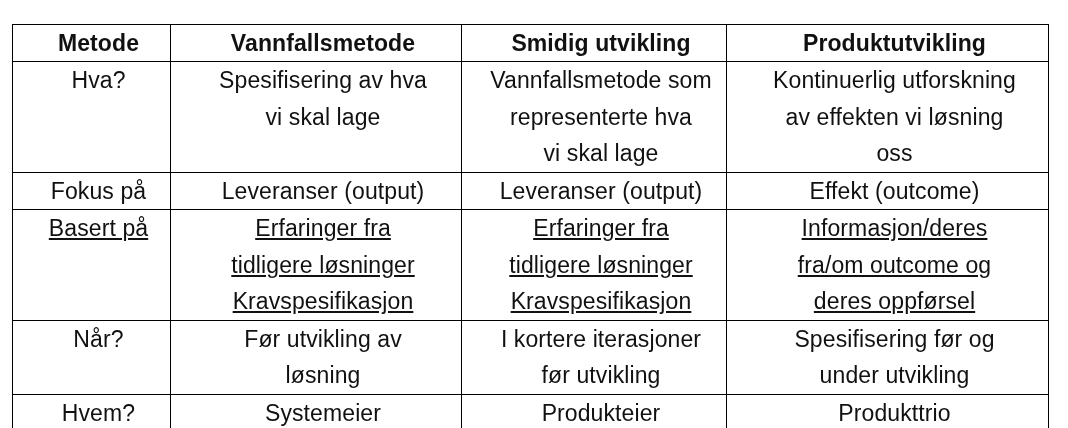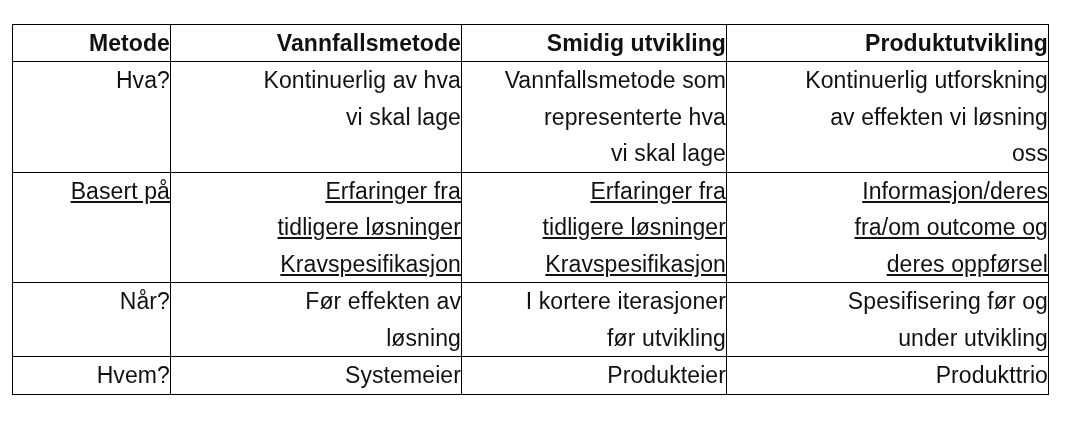--- a/index.html
+++ b/index.html
@@ -19,21 +19,21 @@
     position: absolute;
     left: 12px;
     top: 24px;
     border-collapse: collapse;
     table-layout: fixed;
     width: 1036px;
   }
   .doc-table td, .doc-table th {
     border: 1.5px solid #000000;
     vertical-align: top;
-    text-align: right;
+    text-align: center;
     padding: 0 0 0 14px;
     font-size: 23px;
     line-height: 36.5px;
     font-weight: normal;
     letter-spacing: 0.1px;
     white-space: nowrap;
   }
   .doc-table th {
     font-weight: bold;
     line-height: 36px;
@@ -64,35 +64,47 @@
       <tr class="row-head">
     <th>Metode</th>
     <th>Vannfallsmetode</th>
     <th>Smidig utvikling</th>
     <th>Produktutvikling</th>
   </tr>
 
   <tr class="row-hva">
     <td>Hva?</td>
     <td>
-      <span class="line">Kontinuerlig av hva</span>
+      <span class="line">Spesifisering av hva</span>
       <span class="line">vi skal lage</span>
     </td>
     <td>
       <span class="line">Vannfallsmetode som</span>
       <span class="line">representerte hva</span>
       <span class="line">vi skal lage</span>
     </td>
     <td>
       <span class="line">Kontinuerlig utforskning</span>
       <span class="line">av effekten vi løsning</span>
       <span class="line">oss</span>
     </td>
   </tr>
 
+  <tr class="row-fokus">
+    <td>Fokus på</td>
+    <td>
+      <span class="line">Leveranser (output)</span>
+    </td>
+    <td>
+      <span class="line">Leveranser (output)</span>
+    </td>
+    <td>
+      <span class="line">Effekt (outcome)</span>
+    </td>
+  </tr>
 
   <tr class="row-basert">
     <td>Basert på</td>
     <td>
       <span class="line">Erfaringer fra</span>
       <span class="line">tidligere løsninger</span>
       <span class="line">Kravspesifikasjon</span>
     </td>
     <td>
       <span class="line">Erfaringer fra</span>
@@ -102,21 +114,21 @@
     <td>
       <span class="line">Informasjon/deres</span>
       <span class="line">fra/om outcome og</span>
       <span class="line">deres oppførsel</span>
     </td>
   </tr>
 
   <tr class="row-naar">
     <td>Når?</td>
     <td>
-      <span class="line">Før effekten av</span>
+      <span class="line">Før utvikling av</span>
       <span class="line">løsning</span>
     </td>
     <td>
       <span class="line">I kortere iterasjoner</span>
       <span class="line">før utvikling</span>
     </td>
     <td>
       <span class="line">Spesifisering før og</span>
       <span class="line">under utvikling</span>
     </td>

